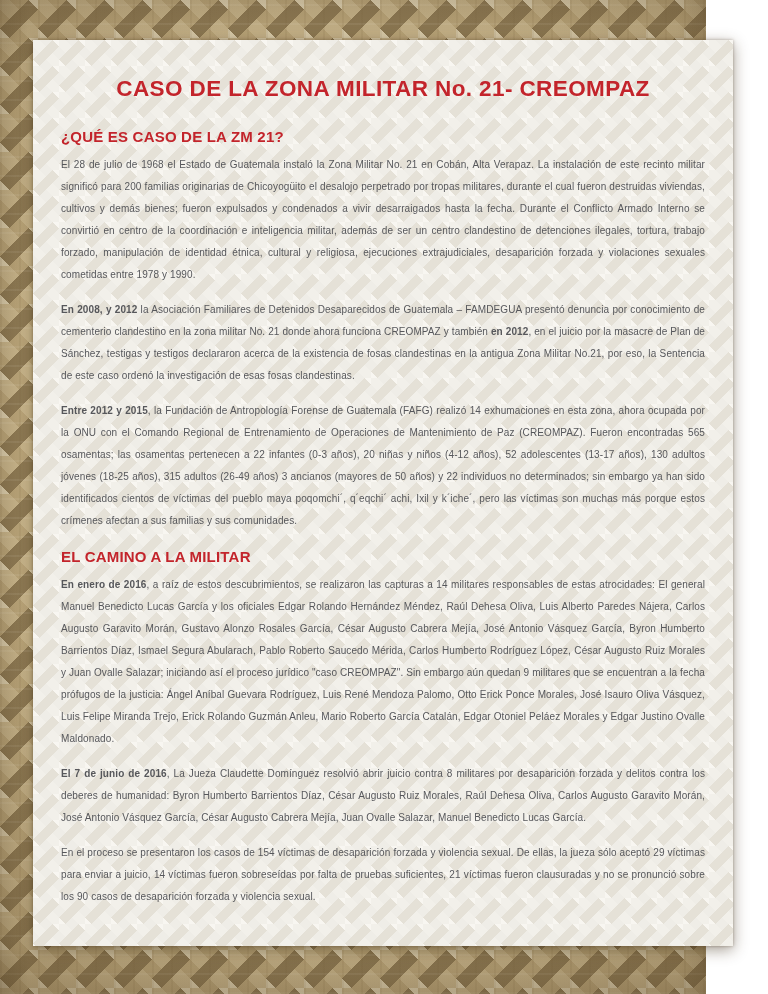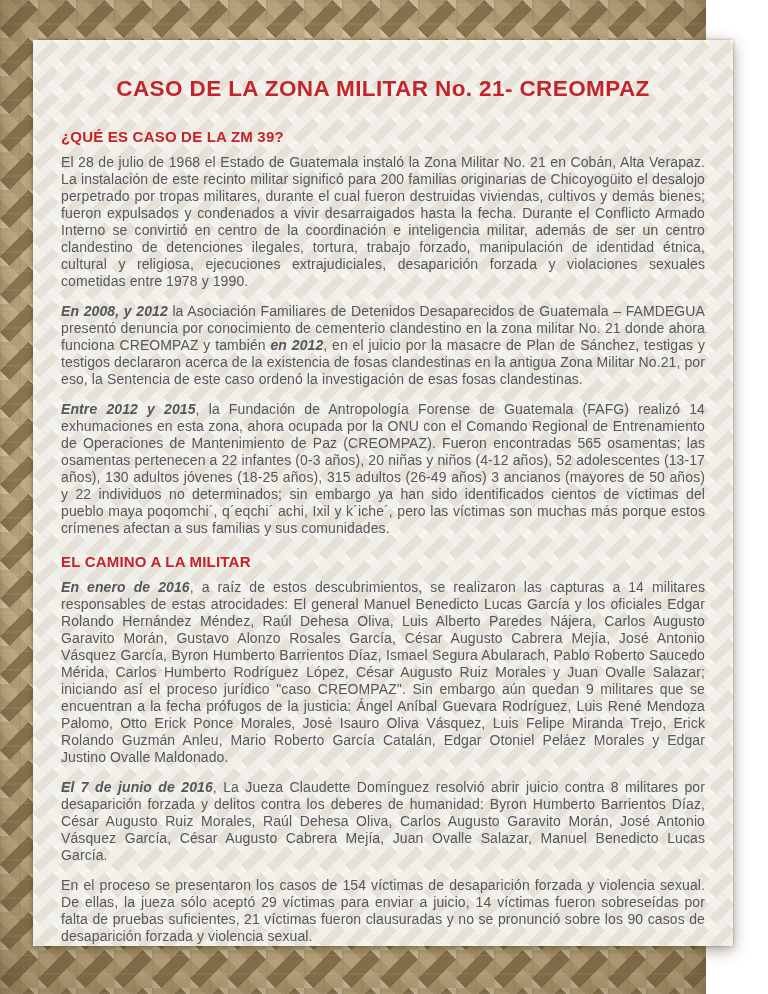--- a/index.html
+++ b/index.html
@@ -69,37 +69,37 @@
     margin: 16px 0 9px 0;
     font-size: 15px;
     font-weight: bold;
     letter-spacing: 0.2px;
     color: #c3242b;
   }
   section:first-child .heading { margin-top: 0; }
 
   .para {
     margin: 0 0 13px 0;
-    font-size: 14px;
-    line-height: 17px;
+    font-size: 10px;
+    line-height: 22px;
     letter-spacing: 0.1px;
     color: #56575b;
     text-align: justify;
   }
-  .para .b { font-weight: bold; font-style: italic; }
+  .para .b { font-weight: bold; }
 </style>
 </head>
 <body>
 
 <div class="mat">
   <div class="paper">
     <h1 class="title">CASO DE LA ZONA MILITAR No. 21- CREOMPAZ</h1>
     <div id="sections">
         <section>
-          <h2 class="heading">¿QUÉ ES CASO DE LA ZM 39?</h2>
+          <h2 class="heading">¿QUÉ ES CASO DE LA ZM 21?</h2>
           <p class="para"><span>El 28 de julio de 1968 el Estado de Guatemala instaló la Zona Militar No. 21 en Cobán, Alta Verapaz. La instalación de este recinto militar significó para 200 familias originarias de Chicoyogüito el desalojo perpetrado por tropas militares, durante el cual fueron destruidas viviendas, cultivos y demás bienes; fueron expulsados y condenados a vivir desarraigados hasta la fecha. Durante el Conflicto Armado Interno se convirtió en centro de la coordinación e inteligencia militar, además de ser un centro clandestino de detenciones ilegales, tortura, trabajo forzado, manipulación de identidad étnica, cultural y religiosa, ejecuciones extrajudiciales, desaparición forzada y violaciones sexuales cometidas entre 1978 y 1990.</span></p>
         </section>
         <section>
           <p class="para"><span class="b">En 2008, y 2012</span><span> la Asociación Familiares de Detenidos Desaparecidos de Guatemala – FAMDEGUA presentó denuncia por conocimiento de cementerio clandestino en la zona militar No. 21 donde ahora funciona CREOMPAZ y también </span><span class="b">en 2012</span><span>, en el juicio por la masacre de Plan de Sánchez, testigas y testigos declararon acerca de la existencia de fosas clandestinas en la antigua Zona Militar No.21, por eso, la Sentencia de este caso ordenó la investigación de esas fosas clandestinas.</span></p>
           <p class="para"><span class="b">Entre 2012 y 2015</span><span>, la Fundación de Antropología Forense de Guatemala (FAFG) realizó 14 exhumaciones en esta zona, ahora ocupada por la ONU con el Comando Regional de Entrenamiento de Operaciones de Mantenimiento de Paz (CREOMPAZ). Fueron encontradas 565 osamentas; las osamentas pertenecen a 22 infantes (0-3 años), 20 niñas y niños (4-12 años), 52 adolescentes (13-17 años), 130 adultos jóvenes (18-25 años), 315 adultos (26-49 años) 3 ancianos (mayores de 50 años) y 22 individuos no determinados; sin embargo ya han sido identificados cientos de víctimas del pueblo maya poqomchi´, q´eqchi´ achi, Ixil y k´iche´, pero las víctimas son muchas más porque estos crímenes afectan a sus familias y sus comunidades.</span></p>
         </section>
         <section>
           <h2 class="heading">EL CAMINO A LA MILITAR</h2>
           <p class="para"><span class="b">En enero de 2016</span><span>, a raíz de estos descubrimientos, se realizaron las capturas a 14 militares responsables de estas atrocidades: El general Manuel Benedicto Lucas García y los oficiales Edgar Rolando Hernández Méndez, Raúl Dehesa Oliva, Luis Alberto Paredes Nájera, Carlos Augusto Garavito Morán, Gustavo Alonzo Rosales García, César Augusto Cabrera Mejía, José Antonio Vásquez García, Byron Humberto Barrientos Díaz, Ismael Segura Abularach, Pablo Roberto Saucedo Mérida, Carlos Humberto Rodríguez López, César Augusto Ruiz Morales y Juan Ovalle Salazar; iniciando así el proceso jurídico "caso CREOMPAZ". Sin embargo aún quedan 9 militares que se encuentran a la fecha prófugos de la justicia: Ángel Aníbal Guevara Rodríguez, Luis René Mendoza Palomo, Otto Erick Ponce Morales, José Isauro Oliva Vásquez, Luis Felipe Miranda Trejo, Erick Rolando Guzmán Anleu, Mario Roberto García Catalán, Edgar Otoniel Peláez Morales y Edgar Justino Ovalle Maldonado.</span></p>
           <p class="para"><span class="b">El 7 de junio de 2016</span><span>, La Jueza Claudette Domínguez resolvió abrir juicio contra 8 militares por desaparición forzada y delitos contra los deberes de humanidad: Byron Humberto Barrientos Díaz, César Augusto Ruiz Morales, Raúl Dehesa Oliva, Carlos Augusto Garavito Morán, José Antonio Vásquez García, César Augusto Cabrera Mejía, Juan Ovalle Salazar, Manuel Benedicto Lucas García.</span></p>

